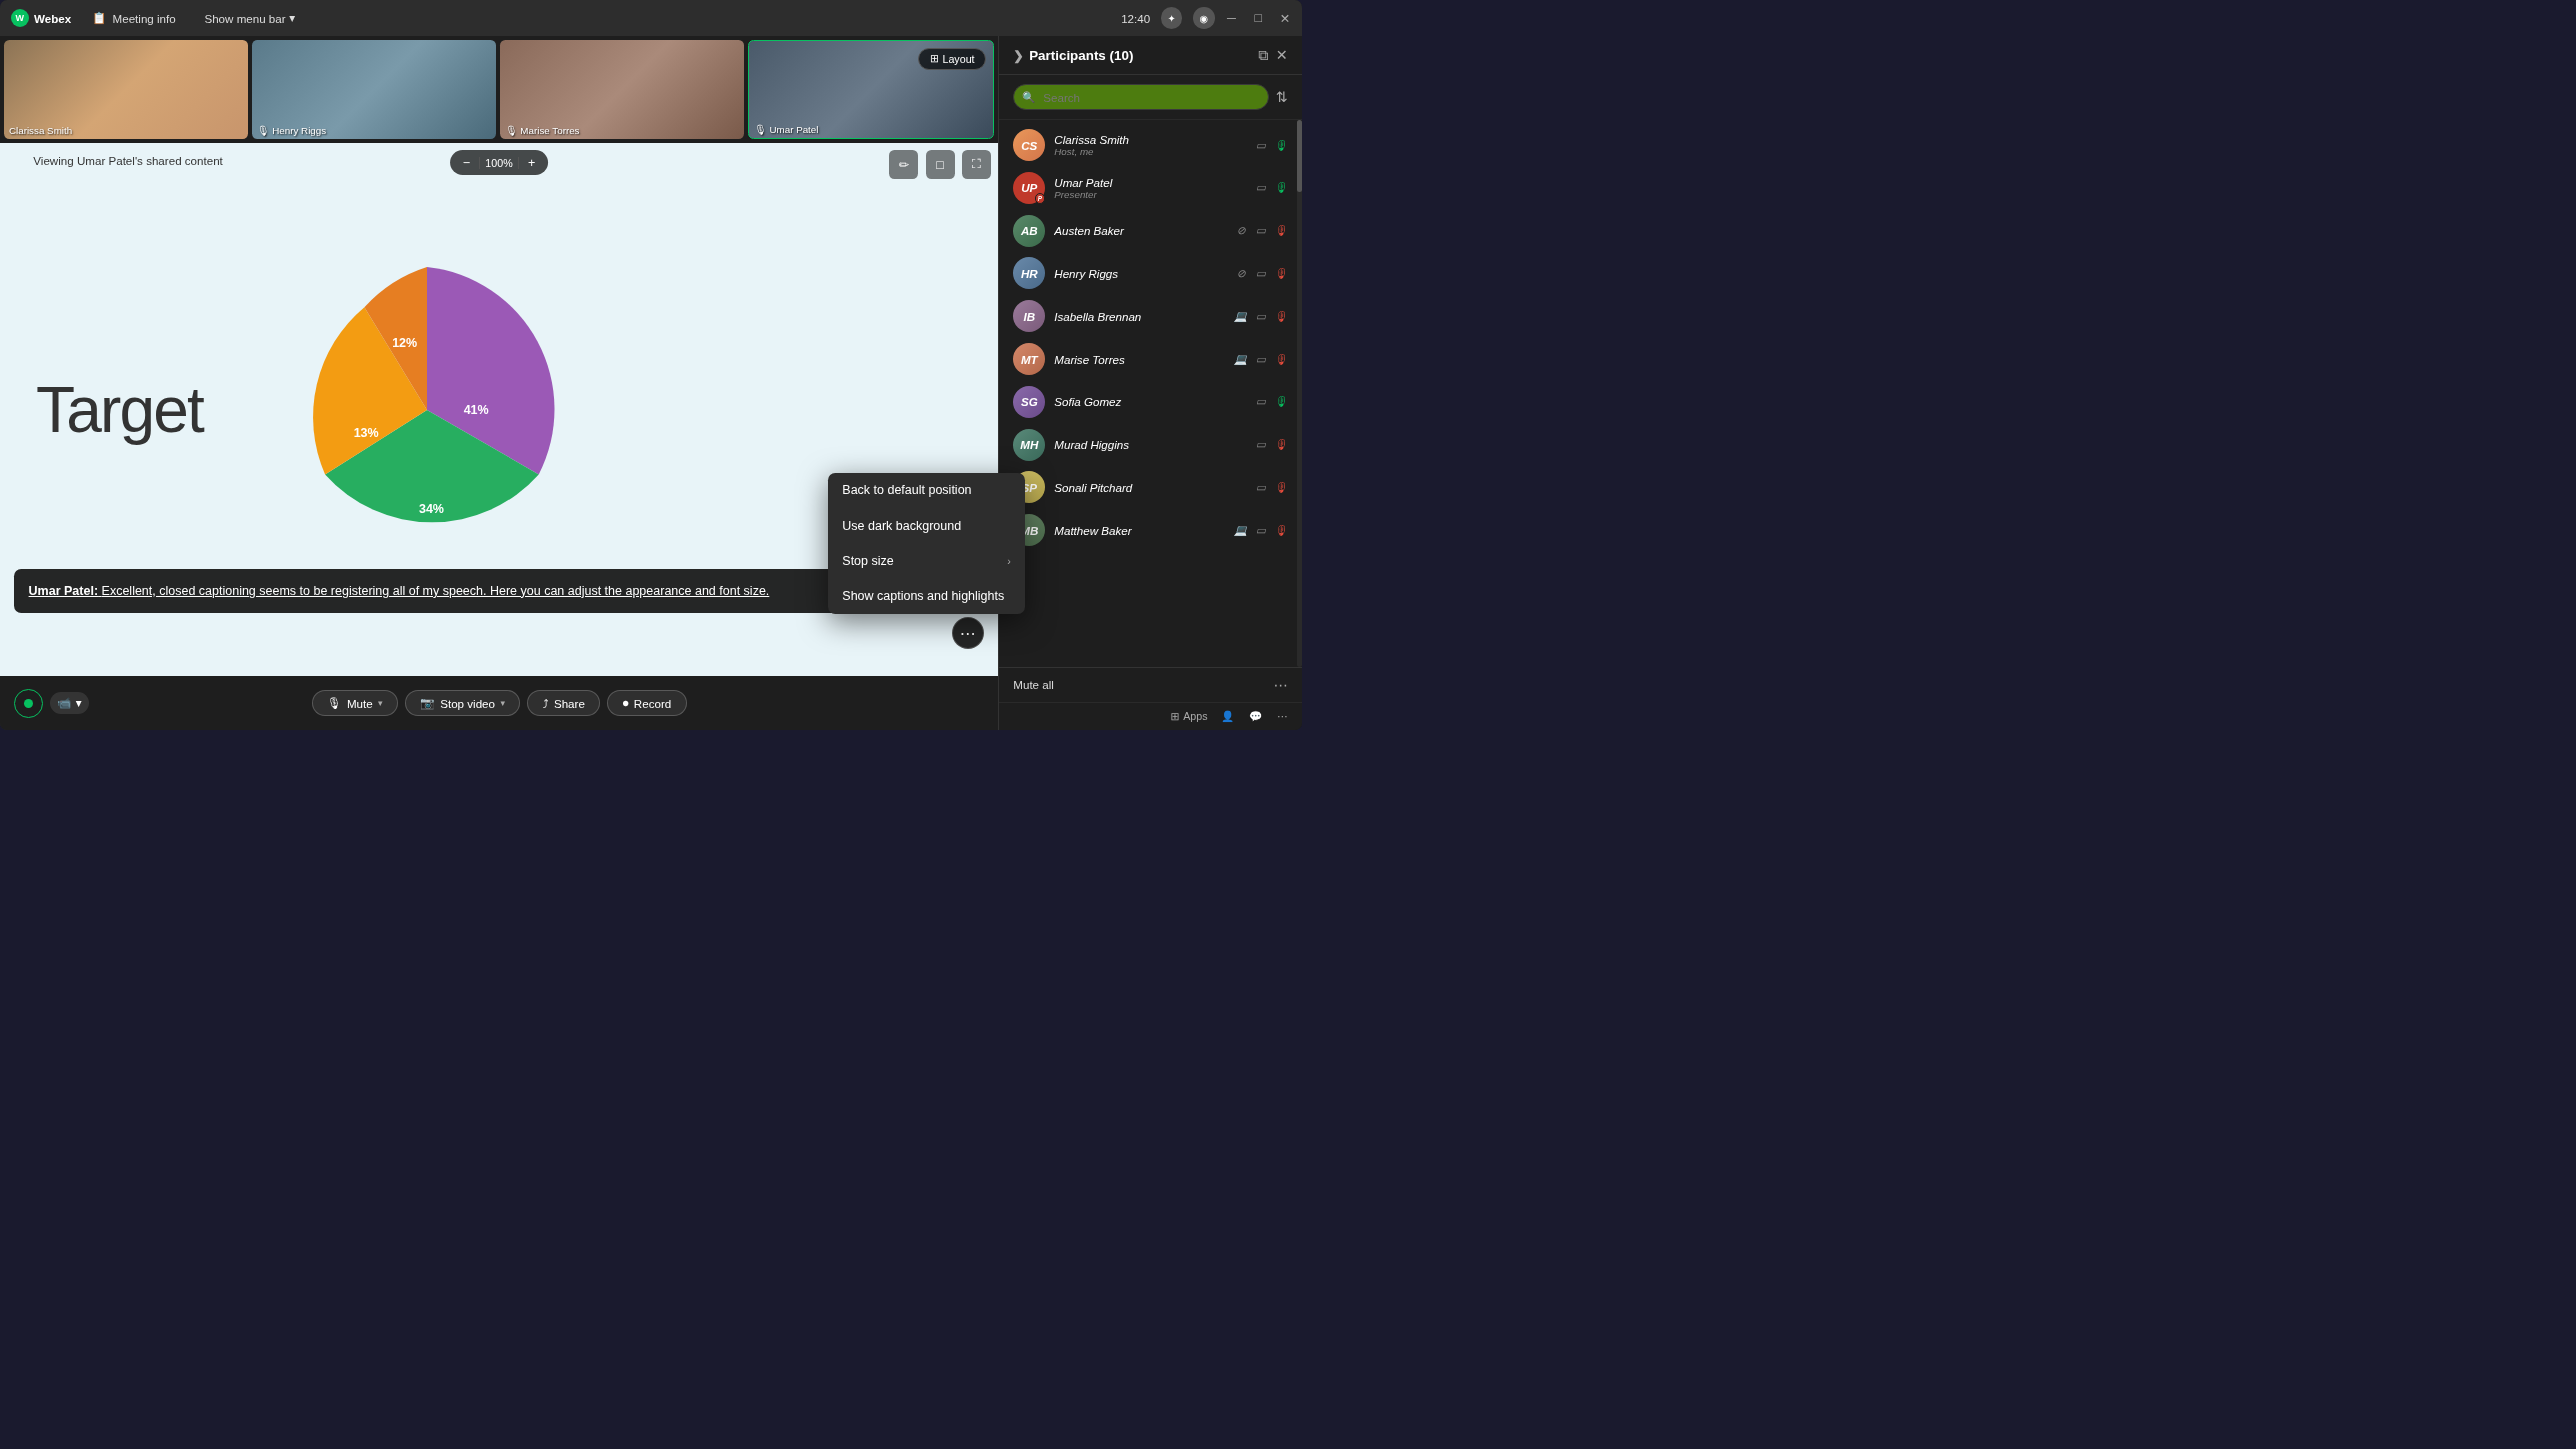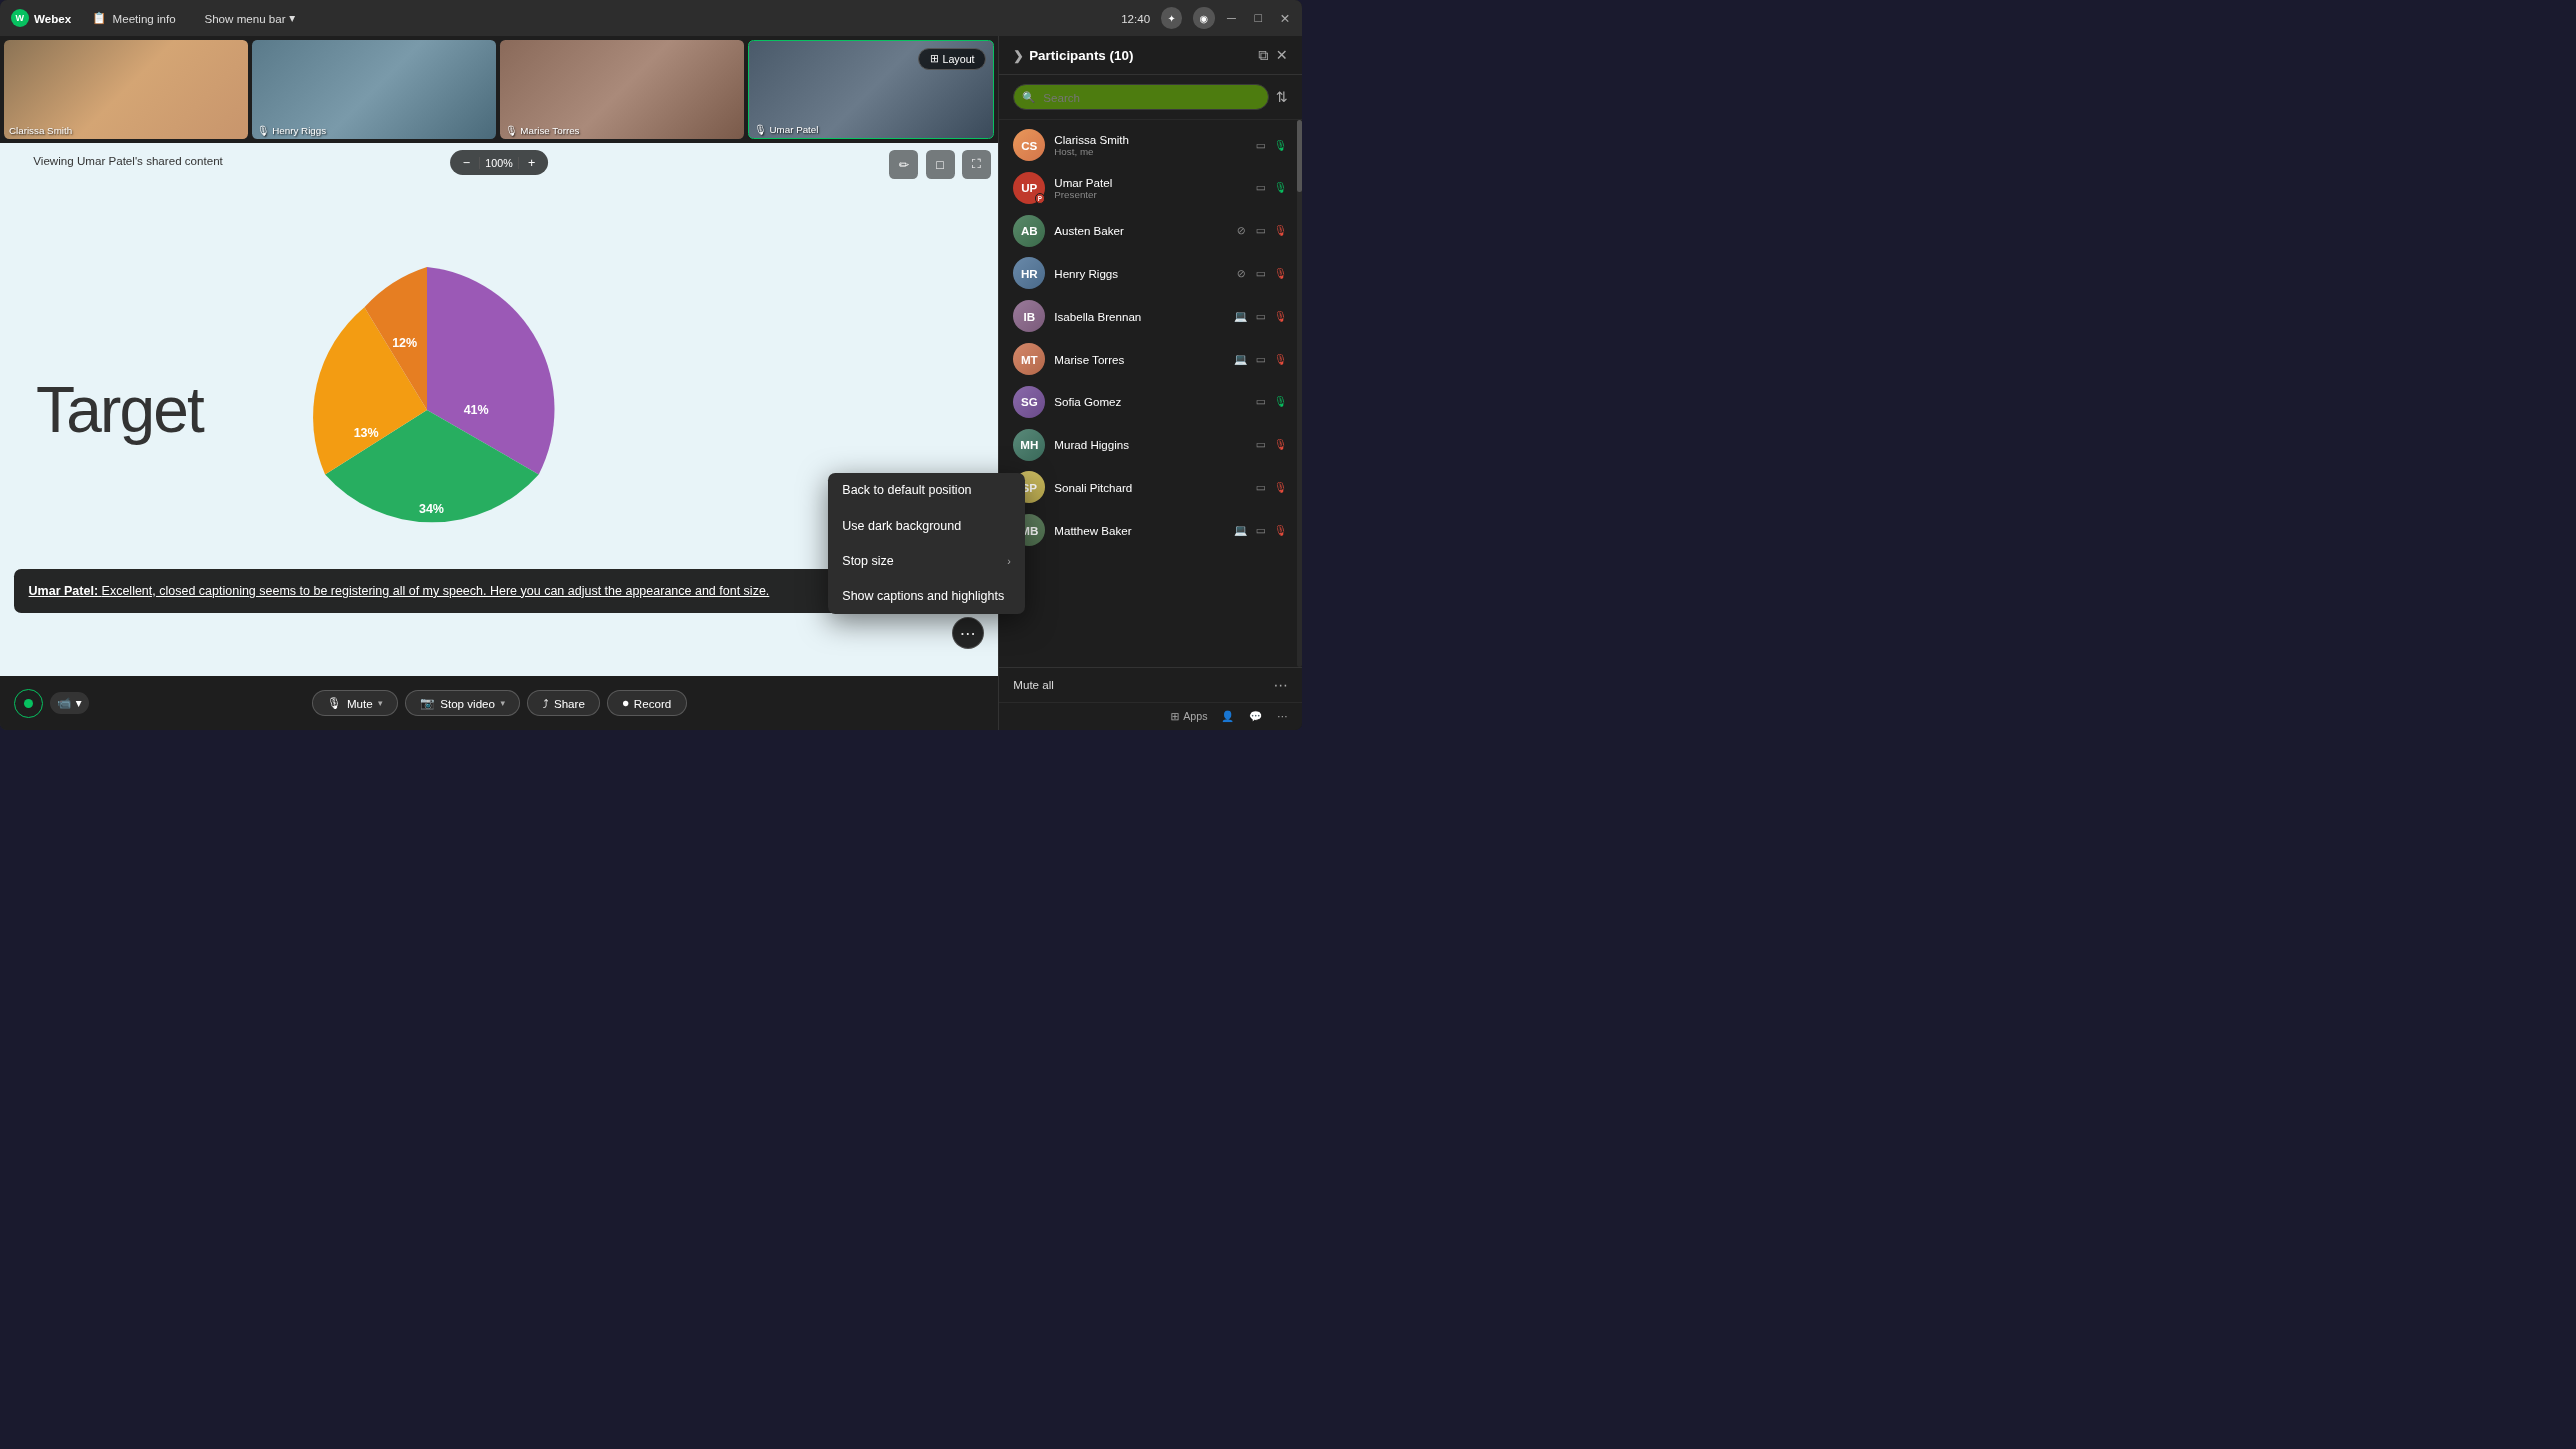--- a/index.html
+++ b/index.html
@@ -459,20 +459,21 @@
     }
     .participants-list::-webkit-scrollbar { width: 3.6px; }
     .participants-list::-webkit-scrollbar-thumb { background: #444; border-radius: 1.8px; }
 
     .participant-item {
       display: flex;
       align-items: center;
       padding: 5.4px 14.3px;
       gap: 9px;
       cursor: pointer;
+      font-style: italic;
     }
 
     .participant-avatar {
       width: 32px; height: 32px;
       border-radius: 50%;
       flex-shrink: 0;
       display: flex; align-items: center; justify-content: center;
       font-size: 11.6px;
       font-weight: 600;
       color: #fff;

